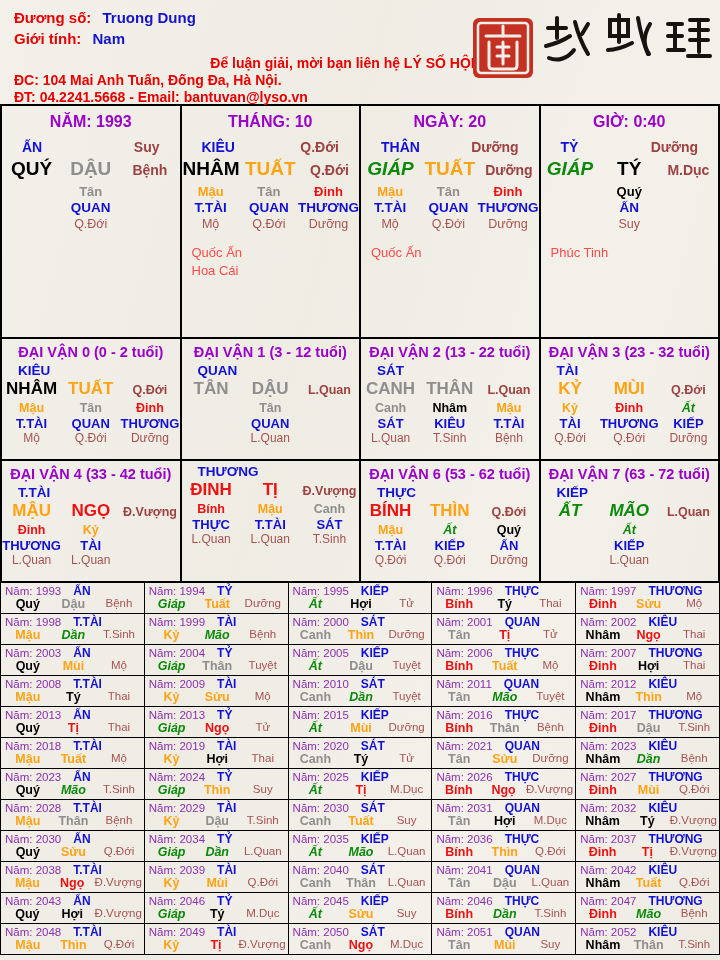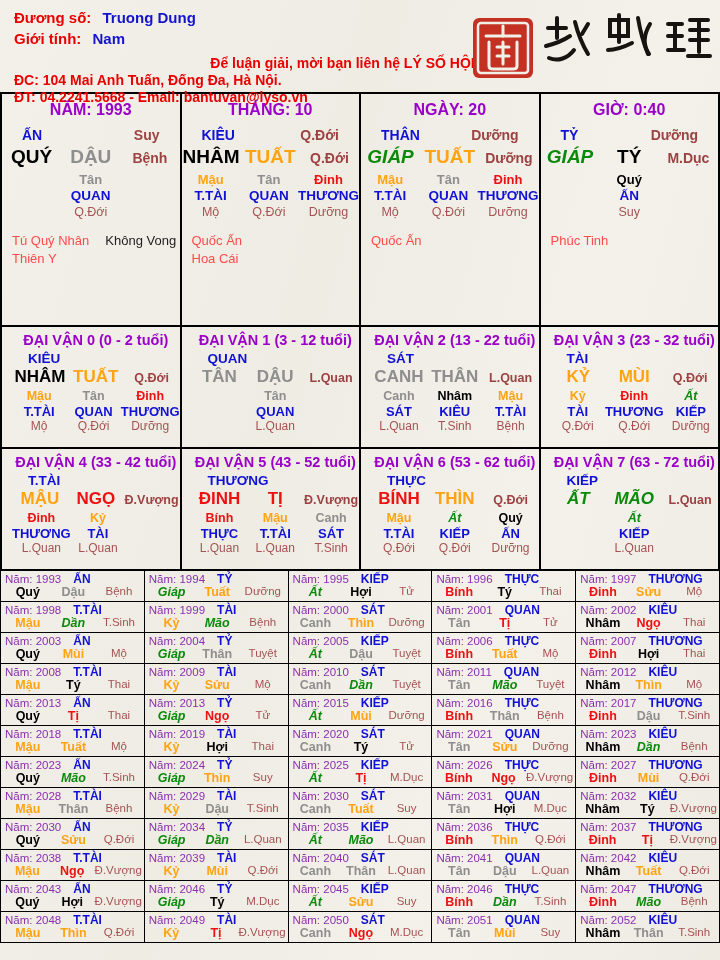--- a/index.html
+++ b/index.html
@@ -2,21 +2,21 @@
 <html><head>
 <meta charset="utf-8">
 <style>
   html,body{margin:0;padding:0;}
   .page{
     width:720px;height:960px;position:relative;overflow:hidden;
     background:linear-gradient(105deg,#F3F0EA 0%,#EFECE4 40%,#F4F1EB 70%,#EEEBE3 100%);
     font-family:"Liberation Sans","DejaVu Sans",sans-serif;
   }
   
-  .hdr{height:92px;position:relative;padding:5px 0 0 14px;box-sizing:border-box;}
+  .hdr{height:104px;position:relative;padding:5px 0 0 14px;box-sizing:border-box;}
   .h-line{font-size:15px;font-weight:bold;margin-top:4px;}
   .h-line2{}
   .h-label{color:#E80000;}
   .h-value{color:#1414CC;margin-left:7px;}
   .contact{color:#E80000;font-weight:bold;font-size:14px;line-height:17px;}
   .contact-first{margin-top:8px;text-align:center;}
   .logo{position:absolute;top:10px;left:462px;width:250px;height:80px;}
   .seal{position:absolute;left:10px;top:6px;}
   .callig{position:absolute;left:80px;top:0px;}
   
@@ -49,21 +49,21 @@
   .hg{font-size:13.5px;font-weight:bold;color:#1111D6;white-space:nowrap;}
   .hst{font-size:12.5px;color:#A65252;white-space:nowrap;}
   .p-stars{margin-top:12px;text-align:left;padding-left:10px;font-size:13px;line-height:18px;}
   .p-stars span{margin-right:16px;white-space:nowrap;}
   
   .daivan{
     display:grid;grid-template-columns:repeat(4,1fr);grid-auto-rows:122px;
     border-left:2px solid #000;box-sizing:border-box;
   }
   .dvcell{border-right:2px solid #000;border-bottom:2px solid #000;box-sizing:border-box;
-    text-align:center;overflow:hidden;padding-left:10px;}
+    text-align:center;overflow:hidden;}
   .dv-title{margin-top:5px;font-size:14.5px;font-weight:bold;color:#9A00C8;white-space:nowrap;}
   .dv-top{text-align:left;padding-left:16px;margin-top:3px;font-size:13.5px;font-weight:bold;}
   .dvcell .p-main{margin-top:1px;}
   .dvcell .big{font-size:17px;}
   .dvcell .p-main .stage-b{font-size:12.5px;}
   .dvcell .p-hidden{margin-top:2px;}
   .dvcell .hid{line-height:15px;}
   .dvcell .hs{font-size:12.5px;}
   .dvcell .hg{font-size:13px;}
   .dvcell .hst{font-size:12px;}
@@ -163,24 +163,20 @@
         </div>
         <div class="p-hidden">
           <div class="hid"></div>
           <div class="hid">
             <div class="hs c-k">Tân</div>
             <div class="hg">QUAN</div>
             <div class="hst">Q.Đới</div>
           </div>
           <div class="hid"></div>
         </div>
-        <div class="p-stars">
-          <div><span class="star-red">Tú Quý Nhân</span><span class="star-black">Không Vong</span></div>
-          <div><span class="star-red">Thiên Y</span></div>
-        </div>
       </div>
       <div class="pcell">
         <div class="p-title">THÁNG: 10</div>
         <div class="p-top">
           <span class="god">KIÊU</span>
           <span class="stage-b">Q.Đới</span>
         </div>
         <div class="p-main">
           <div class="big c-w">NHÂM</div>
           <div class="big c-t">TUẤT</div>
@@ -378,21 +374,20 @@
           </div>
           <div class="hid">
             <div class="hs c-t">Kỷ</div>
             <div class="hg">TÀI</div>
             <div class="hst">L.Quan</div>
           </div>
           <div class="hid"></div>
         </div>
       </div>
       <div class="dvcell">
-        <div class="dv-title">ĐẠI VẬN 5 (43 - 52 tuổi)</div>
         <div class="dv-top"><span class="god">THƯƠNG</span></div>
         <div class="p-main">
           <div class="big c-h">ĐINH</div>
           <div class="big c-h">TỊ</div>
           <div class="stage-b stage">Đ.Vượng</div>
         </div>
         <div class="p-hidden">
           <div class="hid">
             <div class="hs c-h">Bính</div>
             <div class="hg">THỰC</div>

